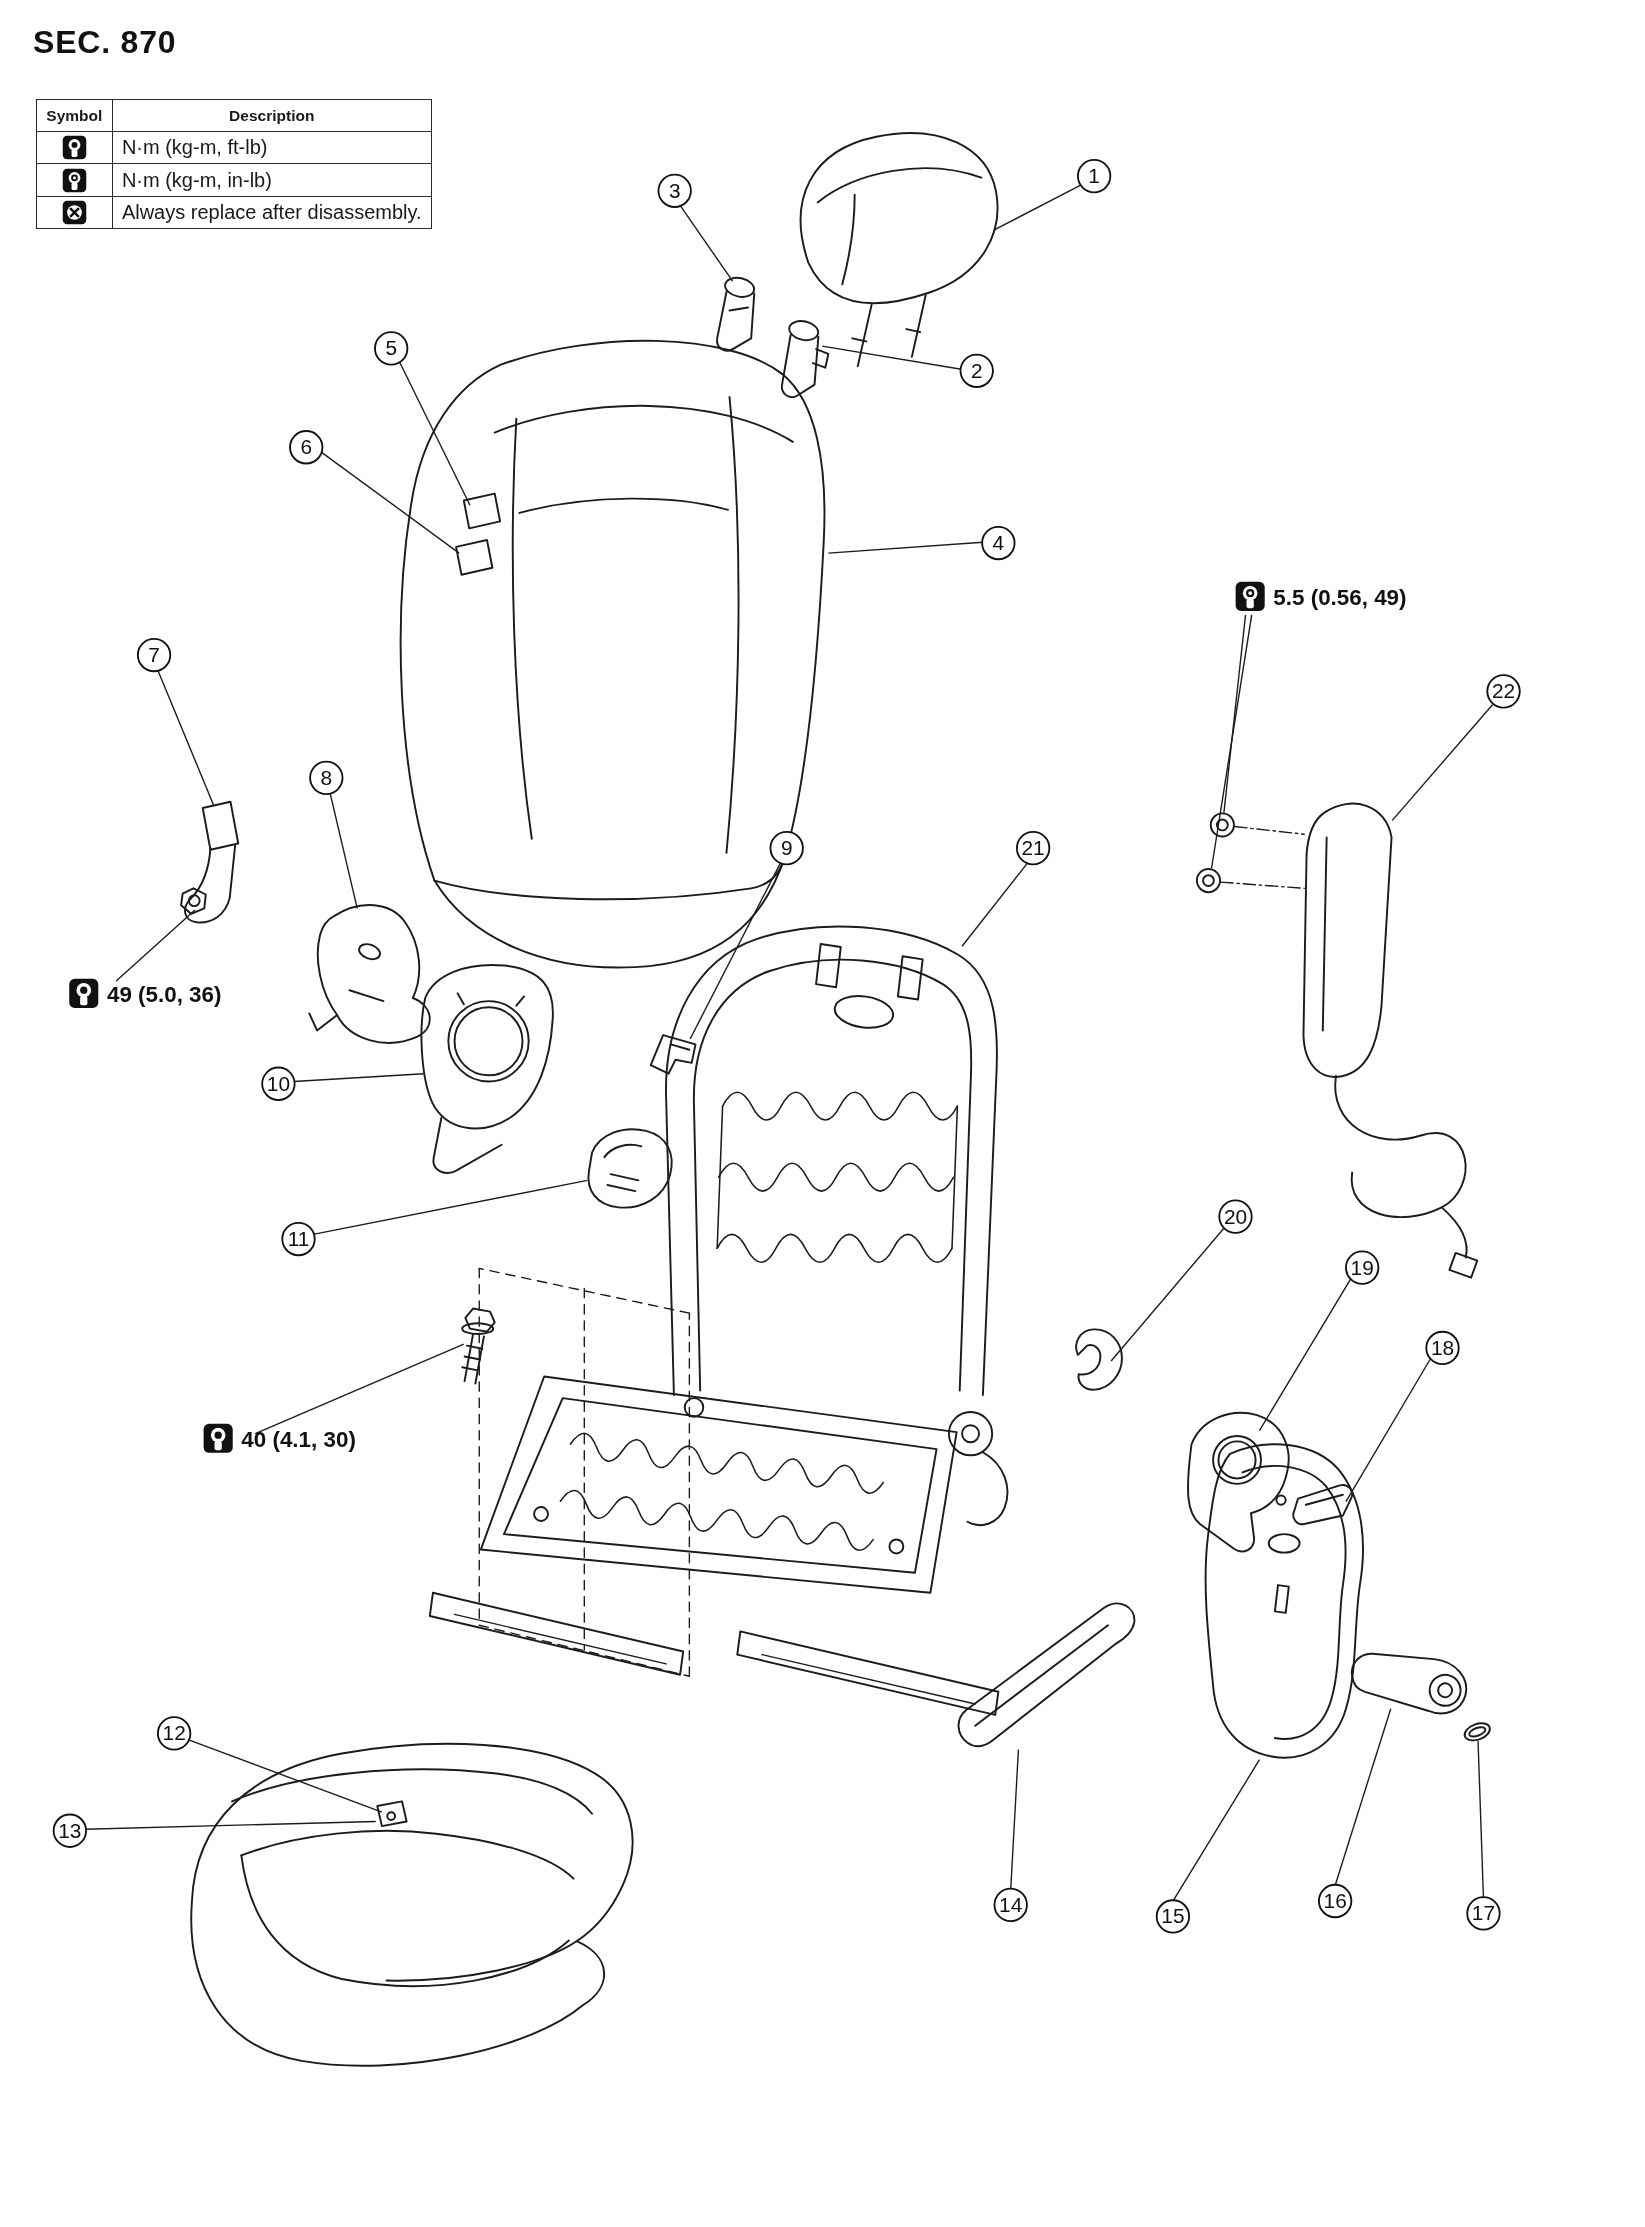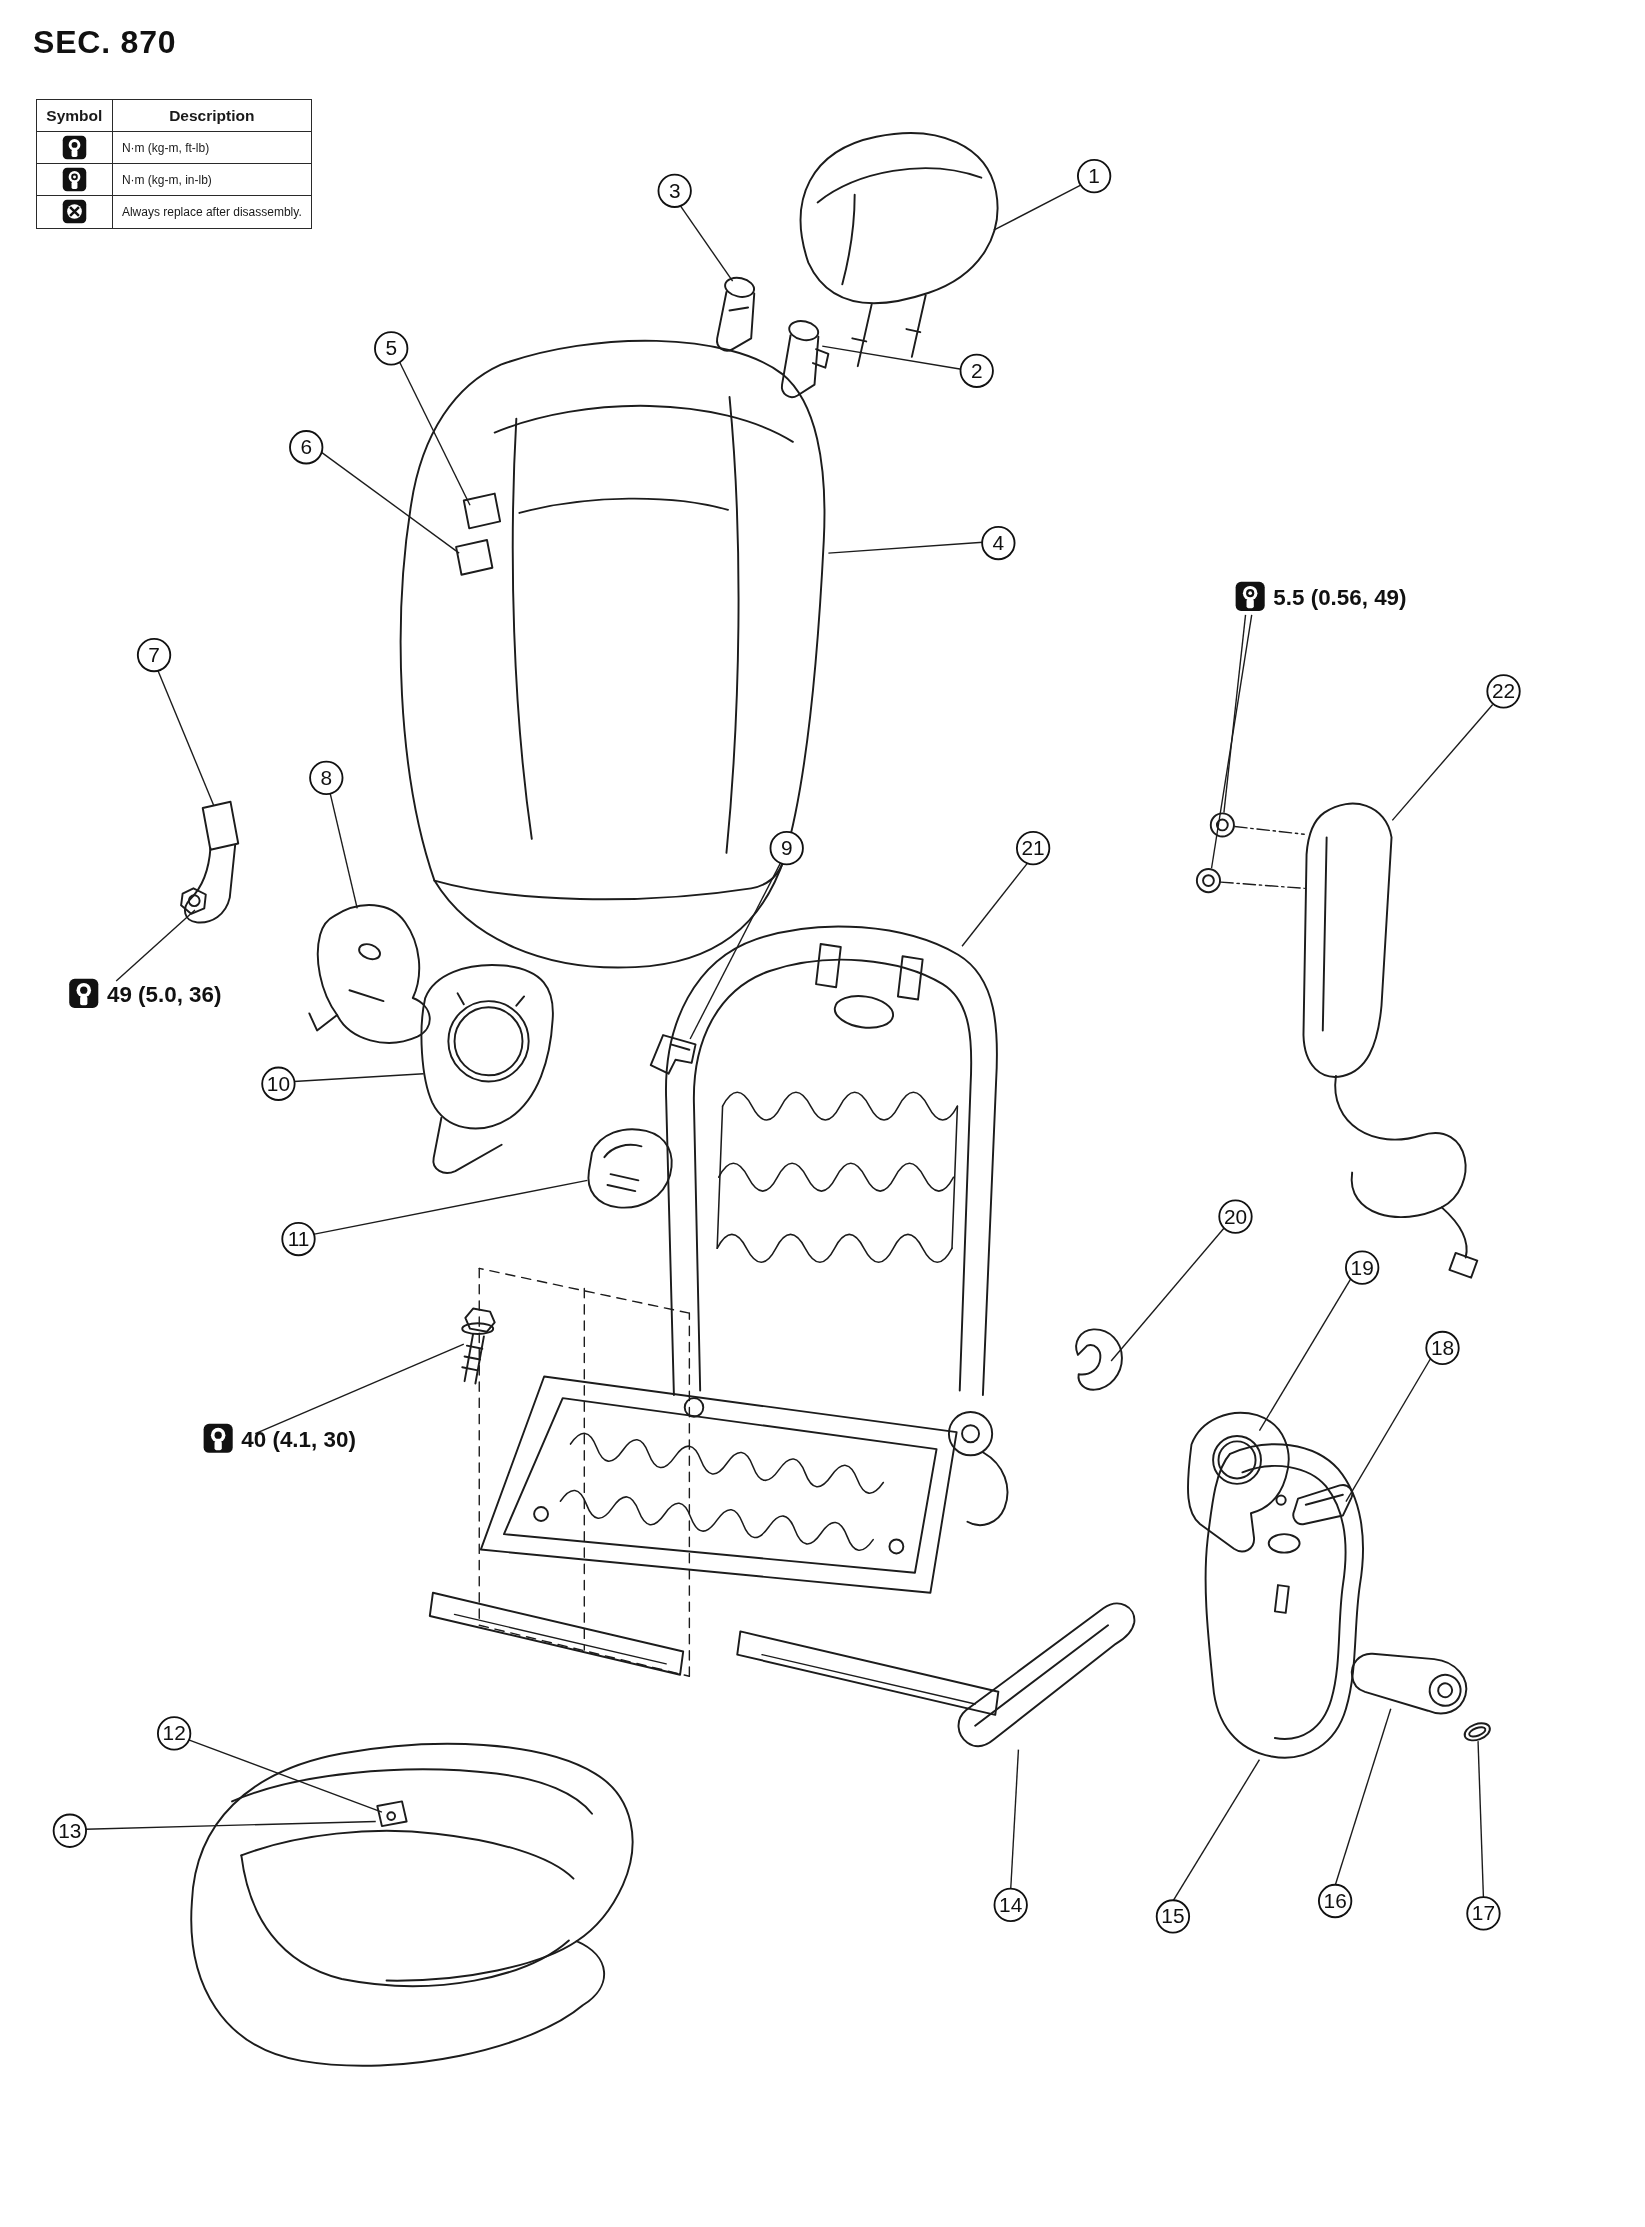--- a/index.html
+++ b/index.html
@@ -1,21 +1,21 @@
 <!DOCTYPE html>
 <html style="font-size:12.4px"><head>
 <meta charset="utf-8">
 <style>
   html,body{margin:0;padding:0;background:#fff;}
   .page{position:relative;width:1646px;height:2227px;background:#fff;overflow:hidden;
         font-family:"Liberation Sans",sans-serif;color:#111;}
   .title{position:absolute;left:25px;top:15.5px;margin:8px;font-size:32px;font-weight:bold;
          letter-spacing:0.8px;color:#111;}
   table.legend{position:absolute;left:36px;top:99px;border-collapse:collapse;background:#fff;}
-  table.legend th,table.legend td{border:1.5px solid #2a2a2a;font-size:12px;color:#1a1a1a;
+  table.legend th,table.legend td{border:1.5px solid #2a2a2a;font-size:20px;color:#1a1a1a;
          padding:3.1px 9.3px;height:32px;box-sizing:border-box;white-space:nowrap;}
   table.legend th{font-weight:bold;text-align:center;font-size:15.5px;}
   td.sym{width:74px;text-align:center;}
   .legend-icon{width:25px;height:25px;vertical-align:middle;}
   #diagram-svg{position:absolute;left:0;top:0;width:1646px;height:2227px;}
   #diagram-svg .leader{stroke:#1c1c1c;stroke-width:1.8;}
   #diagram-svg .callout circle{fill:#fff;stroke:#111;stroke-width:2.4;}
   #diagram-svg .callout text{font-family:"Liberation Sans",sans-serif;font-size:27px;
          fill:#111;text-anchor:middle;}
   #diagram-svg .torque-text{font-family:"Liberation Sans",sans-serif;font-size:29px;

